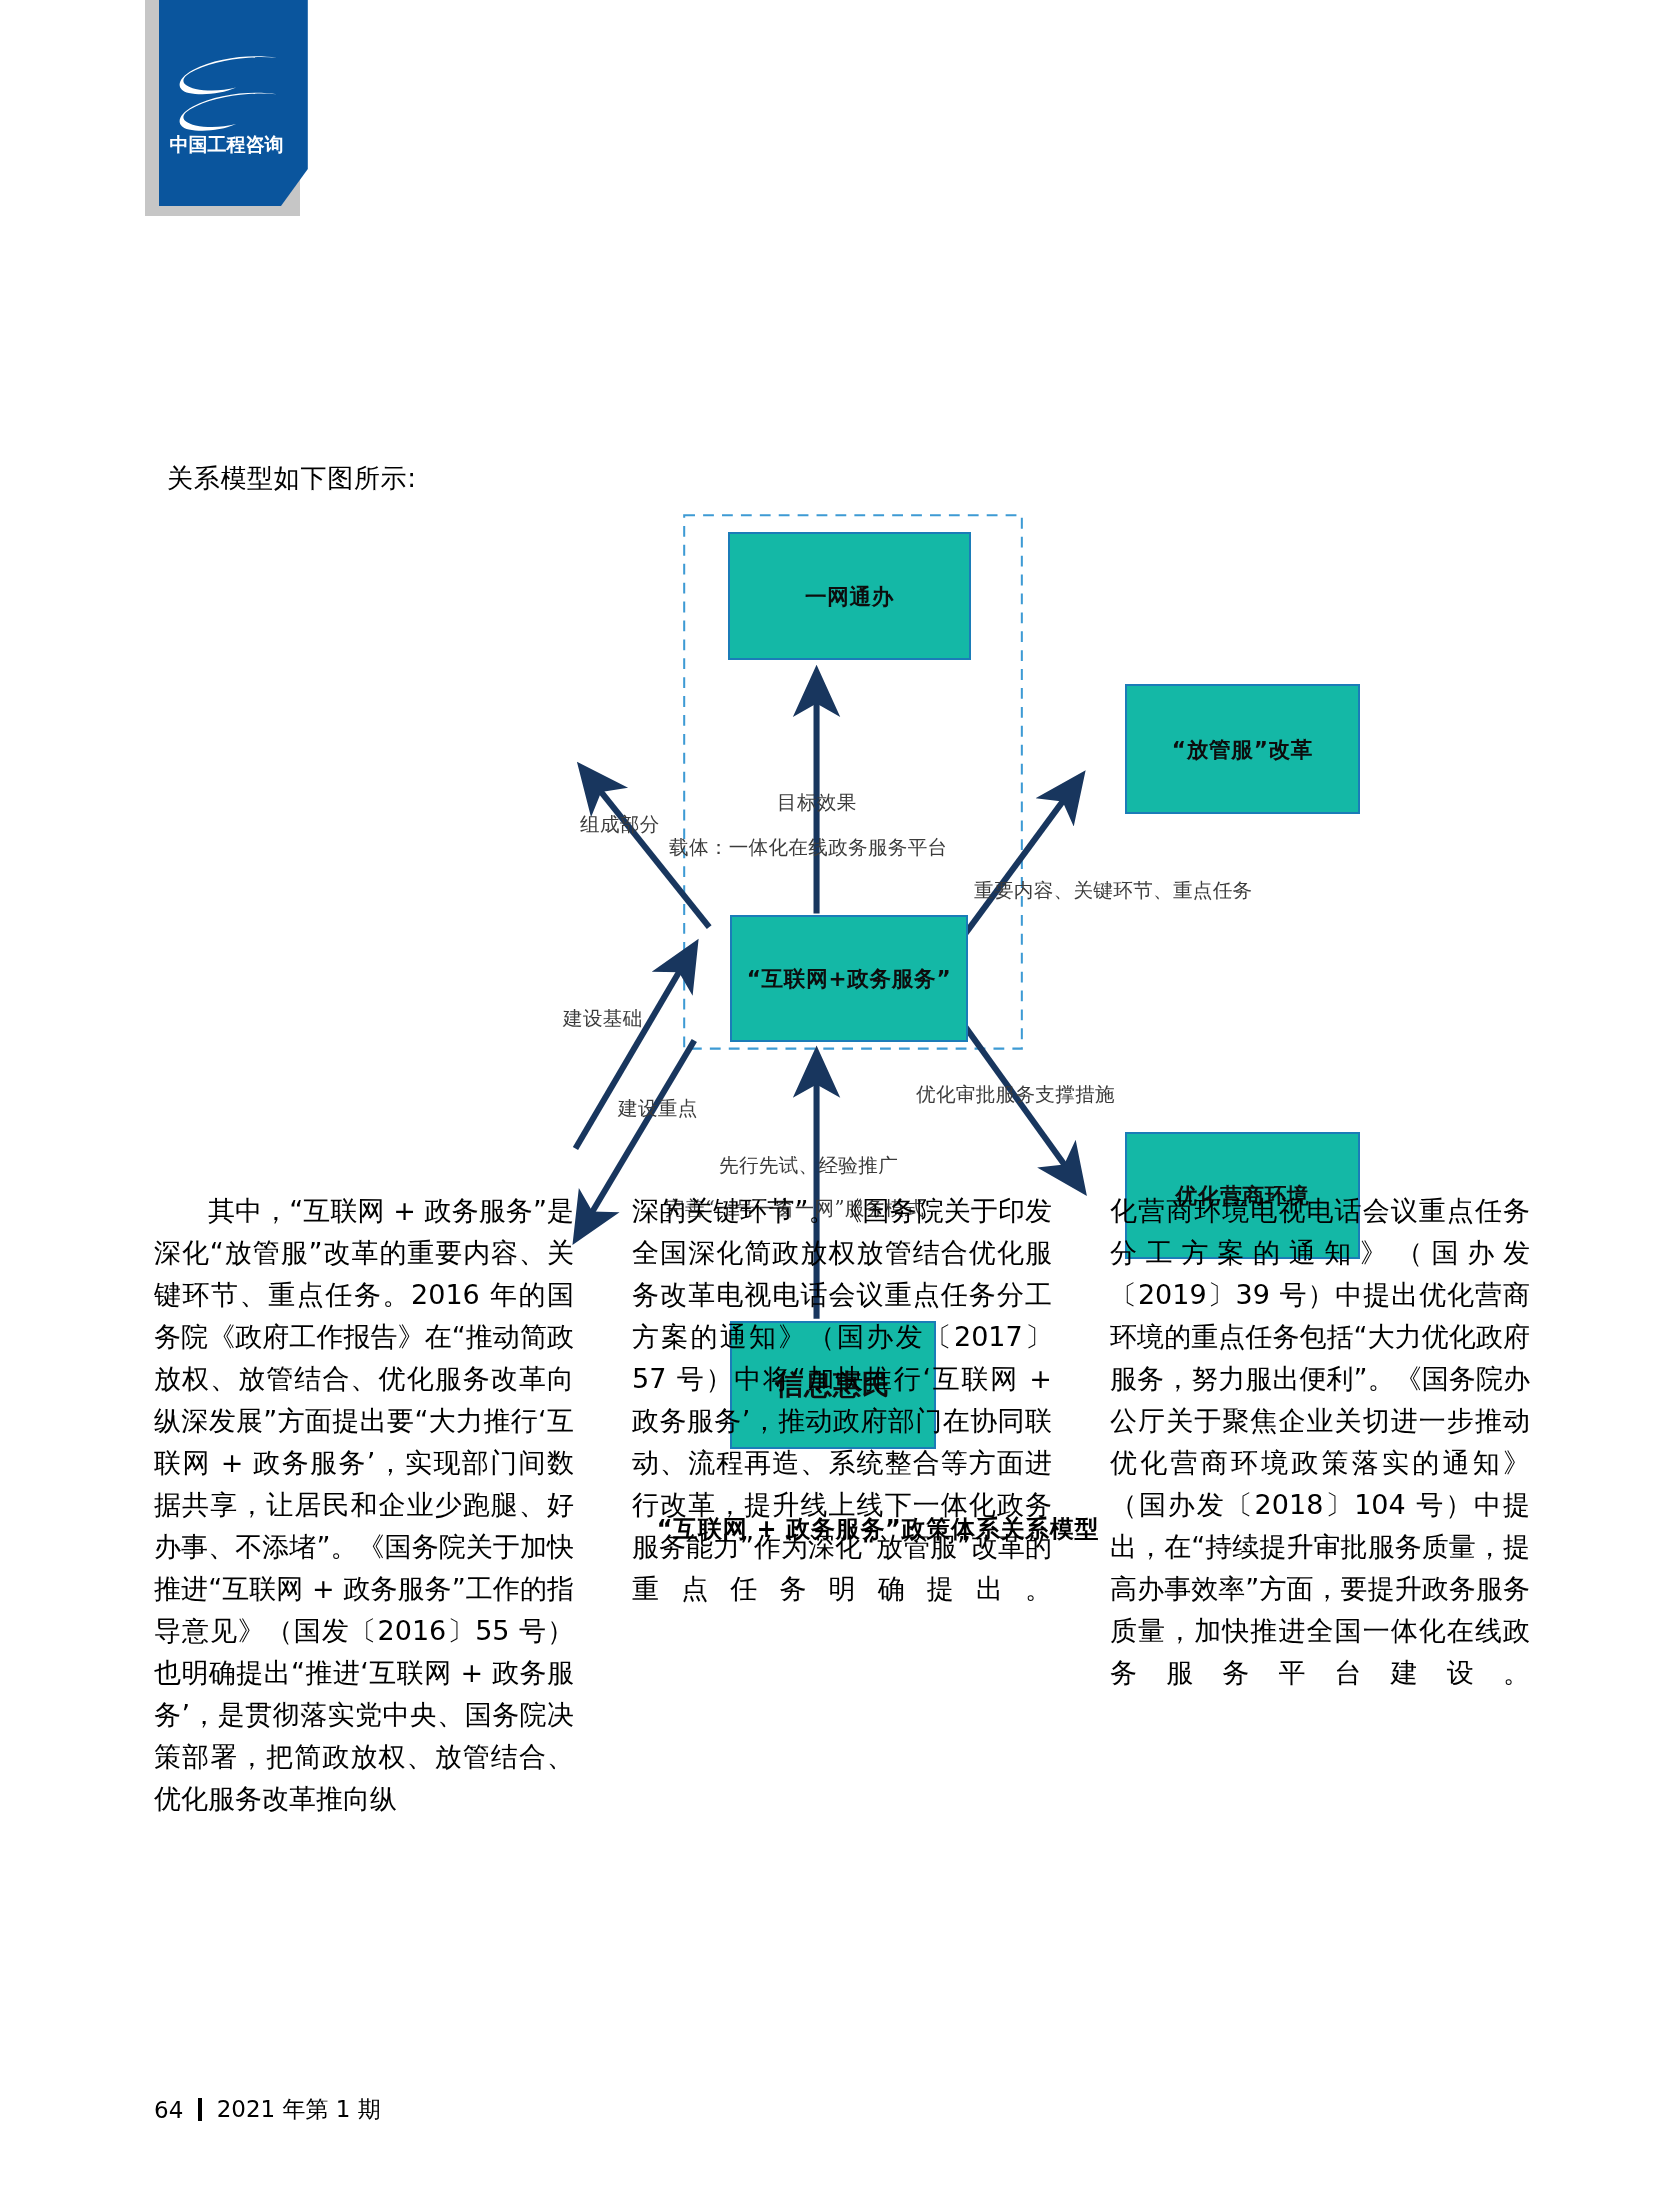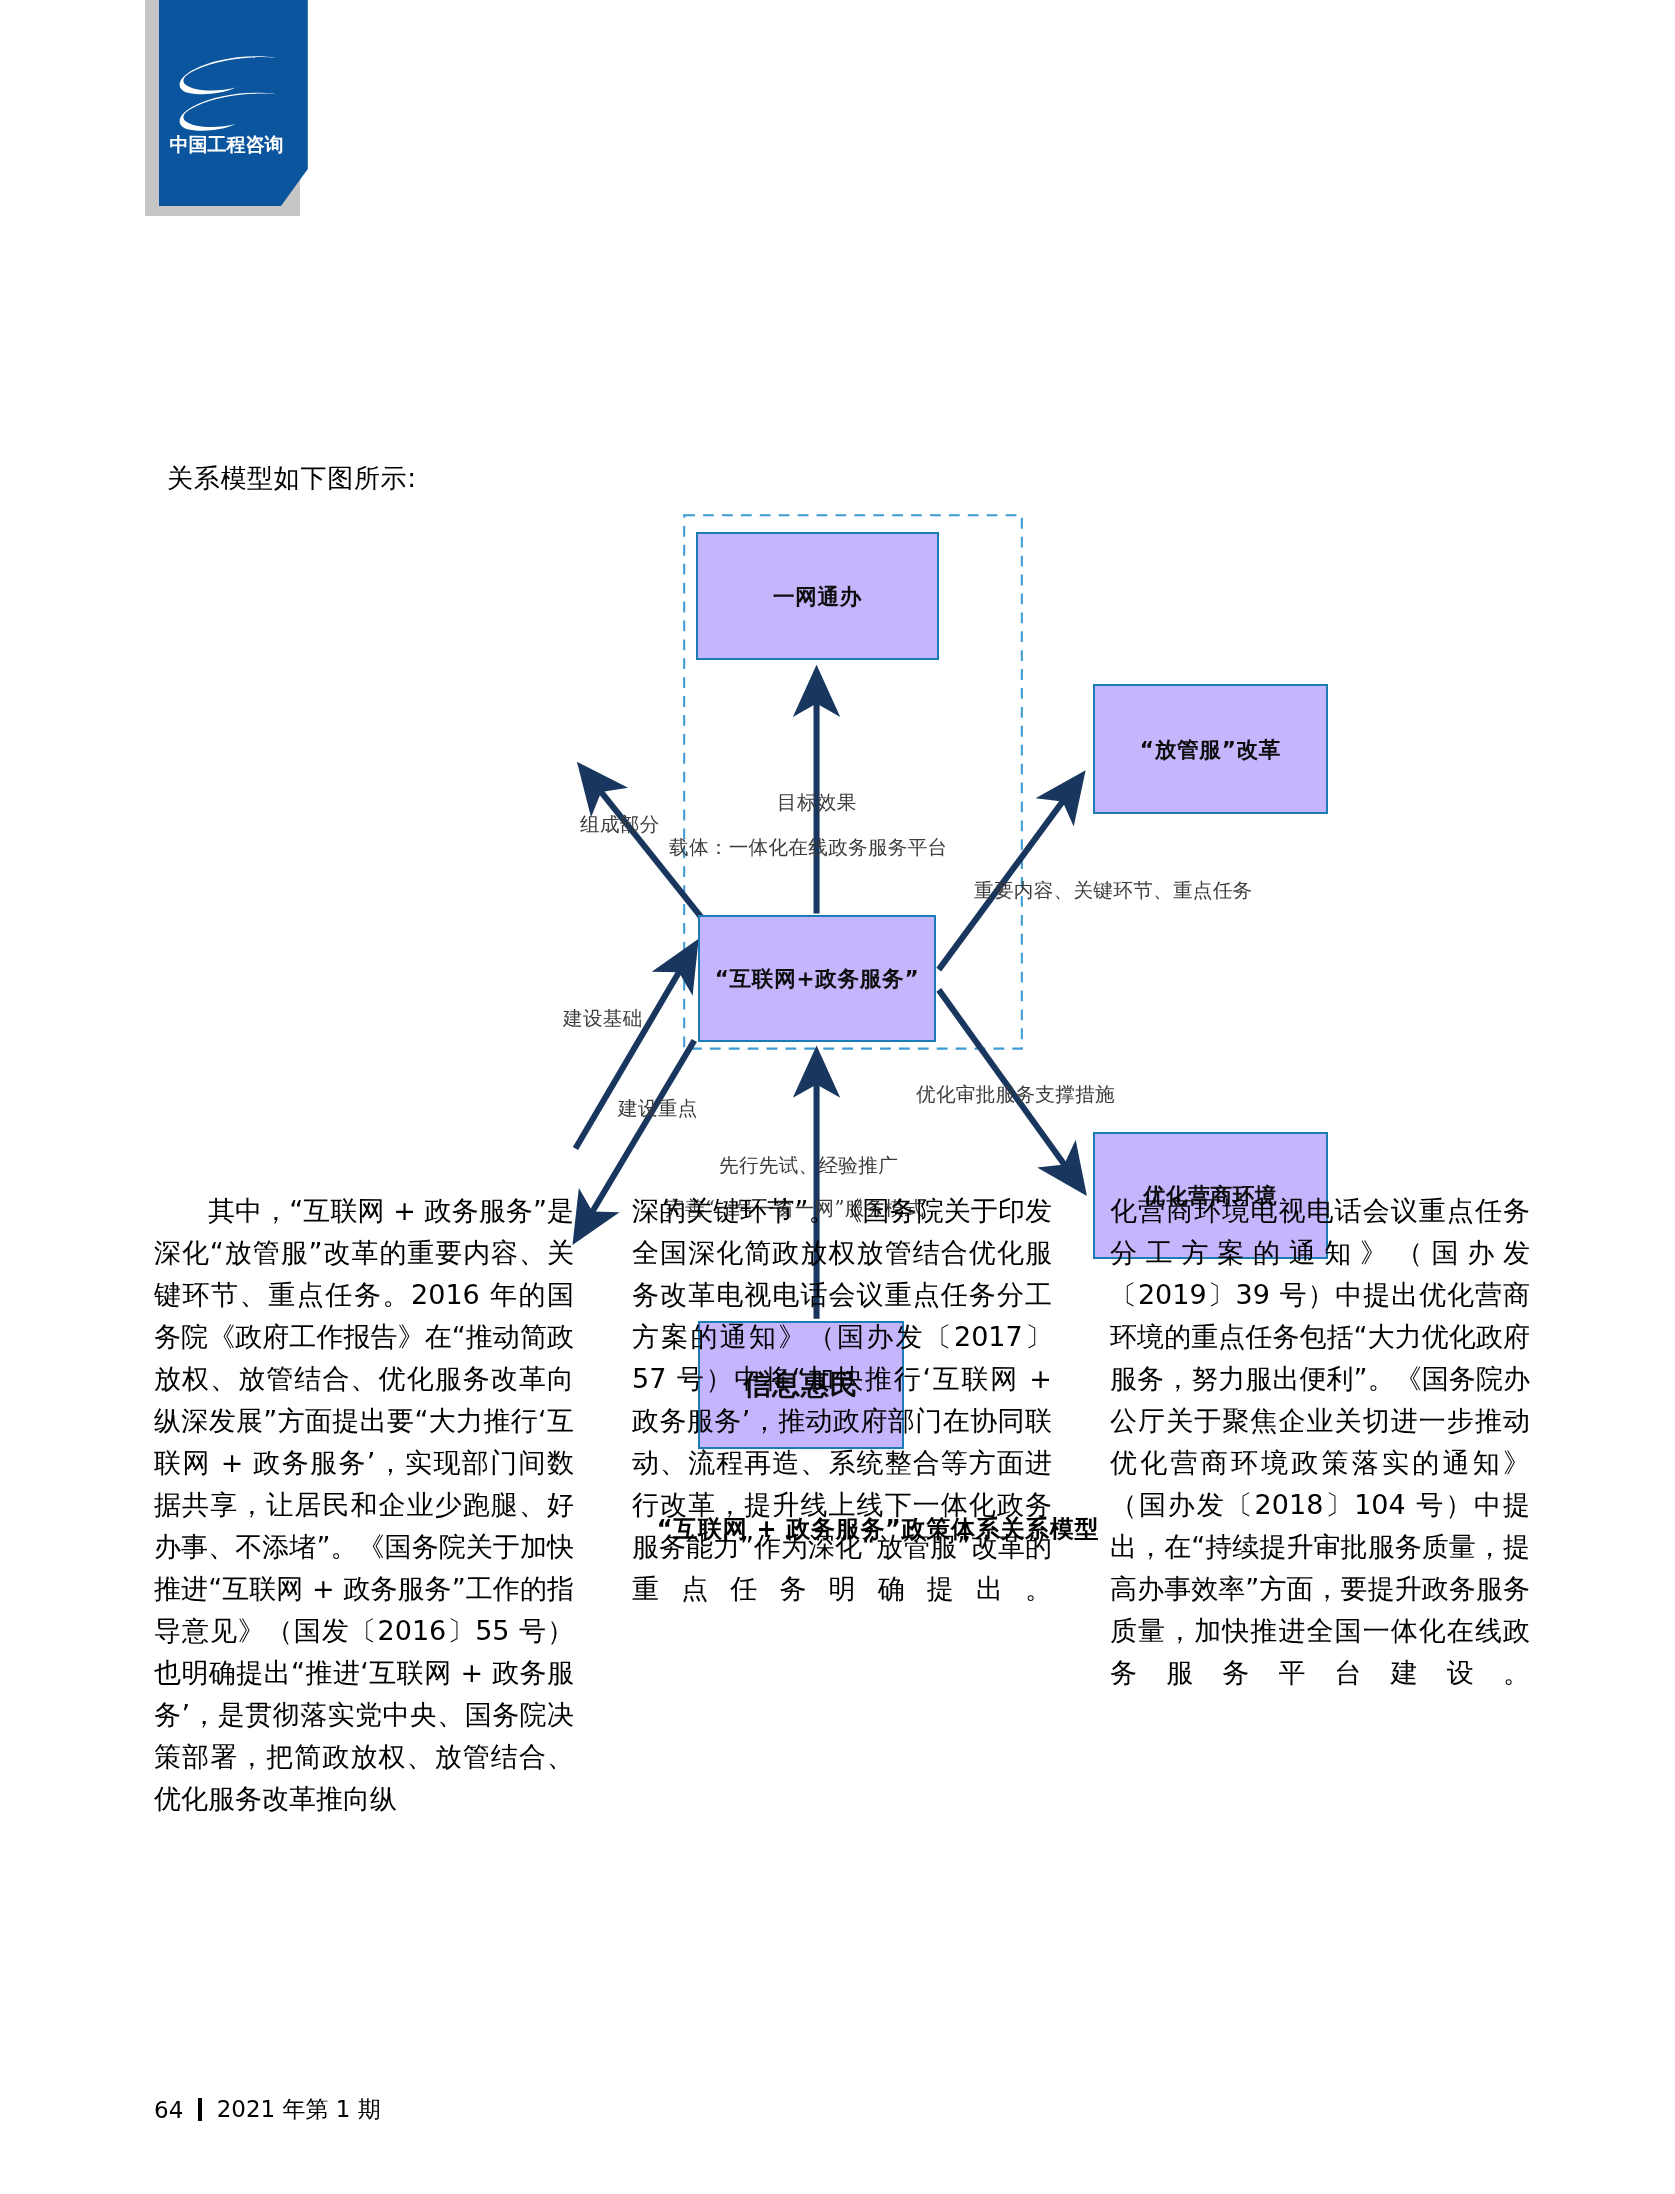--- a/index.html
+++ b/index.html
@@ -21,24 +21,25 @@
     font-family:"DejaVu Sans","Liberation Sans",sans-serif;}
 
   
   #intro-line{position:absolute;left:167px;top:461px;font-size:26px;letter-spacing:0.7px;
     font-family:"DejaVu Sans","Liberation Sans",sans-serif;color:#000;}
 
   
   #figure{position:absolute;left:304px;top:473px;width:1148px;height:622px;}
   #figure-svg{position:absolute;left:0;top:0;}
   .node{
-    position:absolute;background:#c4b5fd;border:2.7px solid #1b7cb8;
+    position:absolute;background:#14b8a6;border:2.7px solid #1b7cb8;
     box-sizing:border-box;display:flex;align-items:center;justify-content:center;
     font-weight:700;color:#0d0d0d;letter-spacing:0.7px;
     font-family:"DejaVu Sans","Liberation Sans",sans-serif;
+    margin-left:32px;
   }
   #node-ywtb{left:392px;top:59px;width:243px;height:128px;font-size:21.6px;}
   #node-szzf{left:23.6px;top:211px;width:243px;height:135px;font-size:21.6px;}
   #node-fgs {left:789px;top:211px;width:235px;height:130px;font-size:21.6px;}
   #node-hlw {left:394px;top:442px;width:238px;height:127px;font-size:21.6px;}
   #node-xzhcs{left:23.6px;top:659px;width:245px;height:127px;font-size:21.6px;}
   #node-yhyshj{left:789px;top:659px;width:235px;height:127px;font-size:21.6px;}
   #node-xxhm{left:394px;top:848px;width:206px;height:128px;font-size:28px;}
 
   .edge-label{

